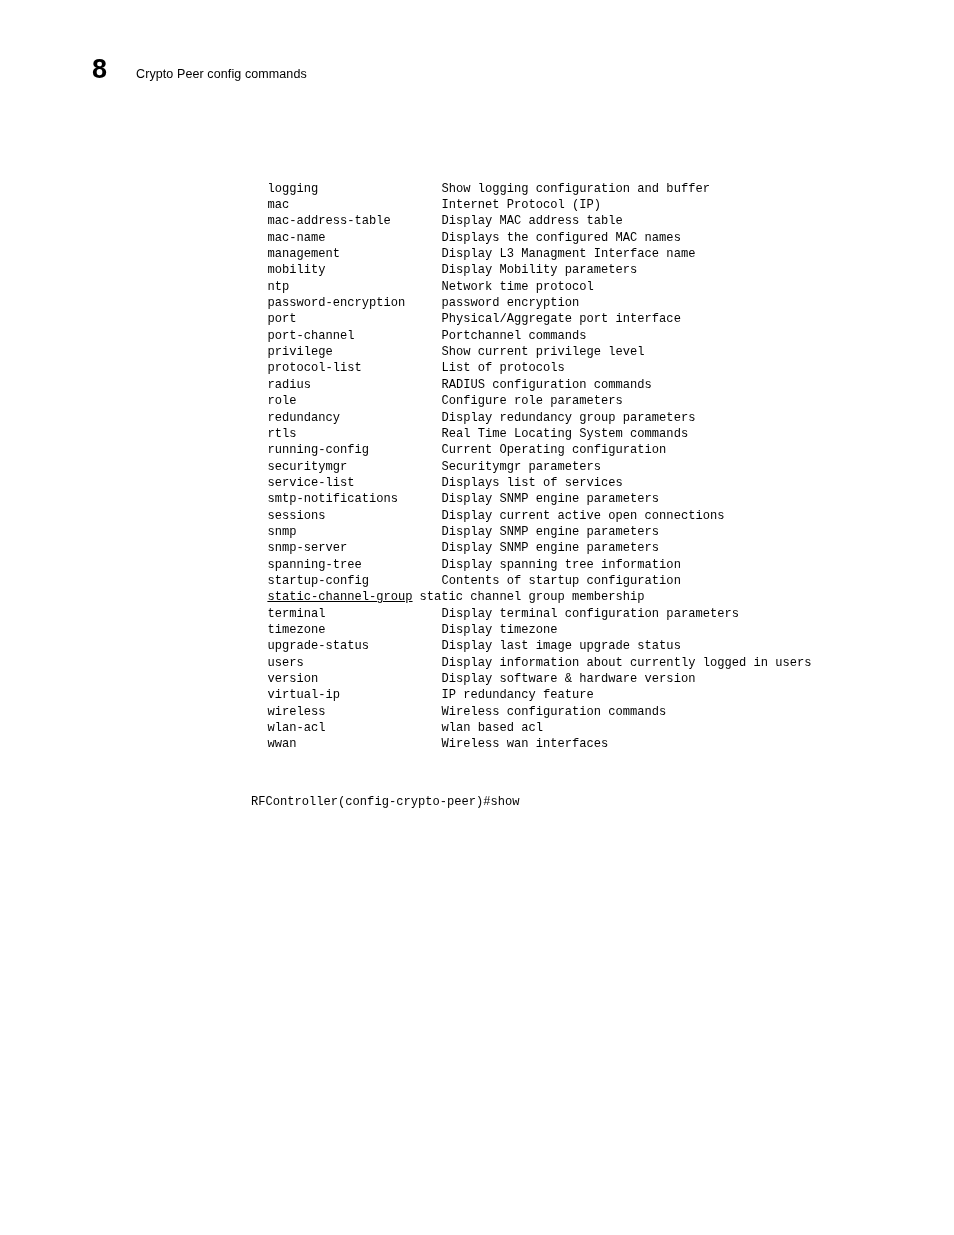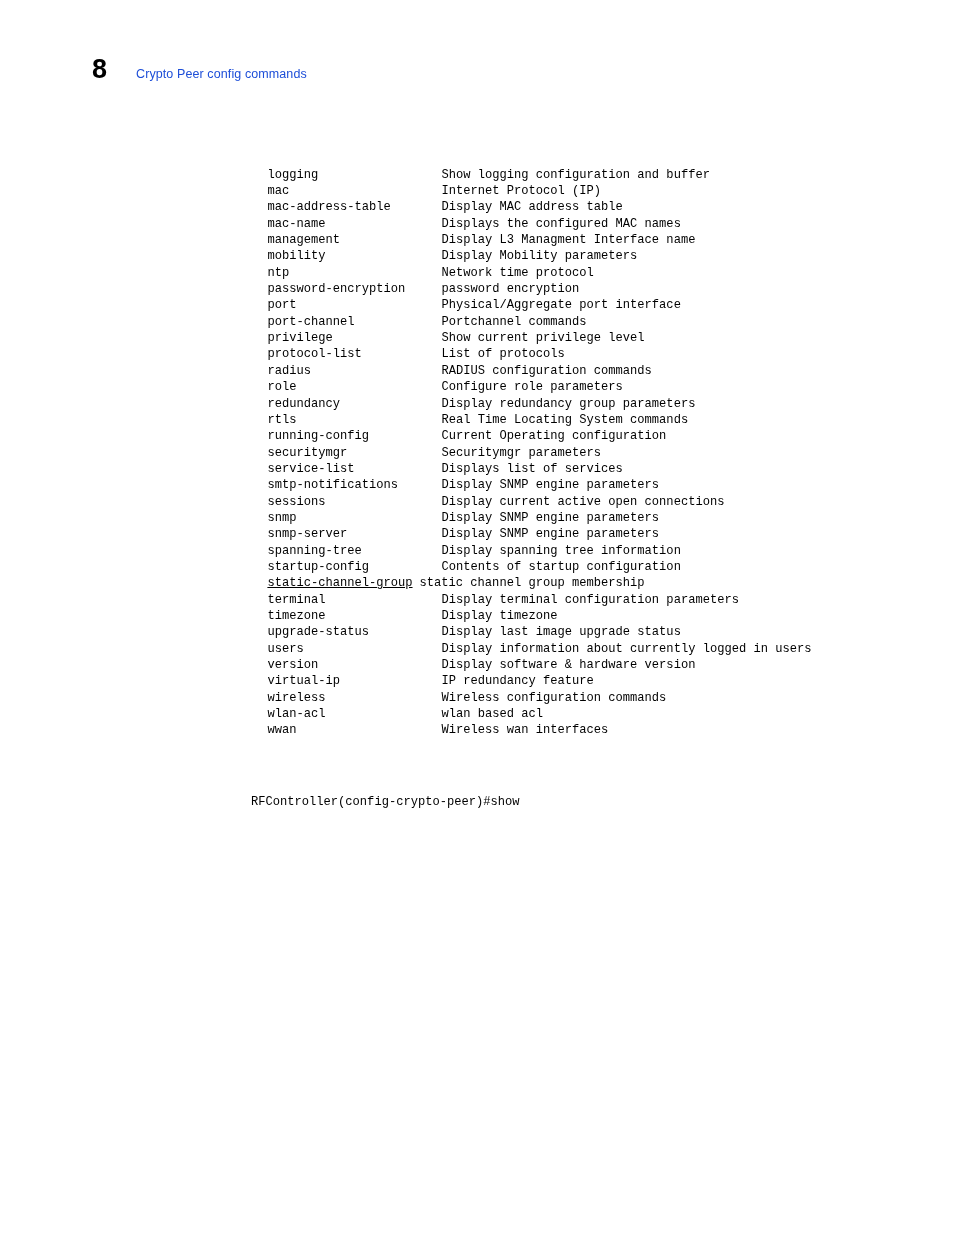--- a/index.html
+++ b/index.html
@@ -30,30 +30,30 @@
     font-size: 27px;
     font-weight: bold;
     line-height: 1;
     color: #000000;
     width: 44px;
   }
   .header-title {
     font-family: "Liberation Sans", sans-serif;
     font-size: 12.5px;
     font-weight: normal;
-    color: #1d4ed8;
+    color: #000000;
     letter-spacing: 0.1px;
     white-space: nowrap;
   }
 
   
   .cli-block {
     position: absolute;
     left: 251px;
-    top: 134px;
+    top: 148px;
     font-family: "Liberation Mono", "DejaVu Sans Mono", monospace;
     font-size: 12.1px;
     line-height: 16.35px;
     color: #000000;
     white-space: pre;
   }
   .cli-list {
     margin: 0;
     padding: 0;
     list-style: none;
@@ -77,21 +77,21 @@
   .cmd-desc {
     white-space: pre;
   }
   .cli-indent {
     display: inline-block;
     width: 16.4px;         
   }
   .cli-prompt {
     white-space: pre;
     display: block;
-    margin-top: 23px;   
+    margin-top: 9px;   
   }
 </style>
 </head>
 <body>
 
 <div class="page-header">
   <span class="chapter-number">8</span>
   <span class="header-title">Crypto Peer config commands</span>
 </div>
 

